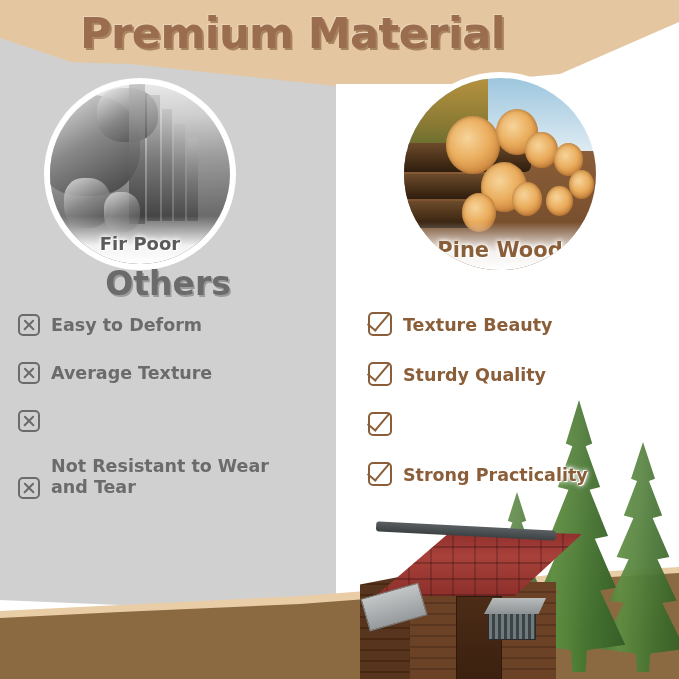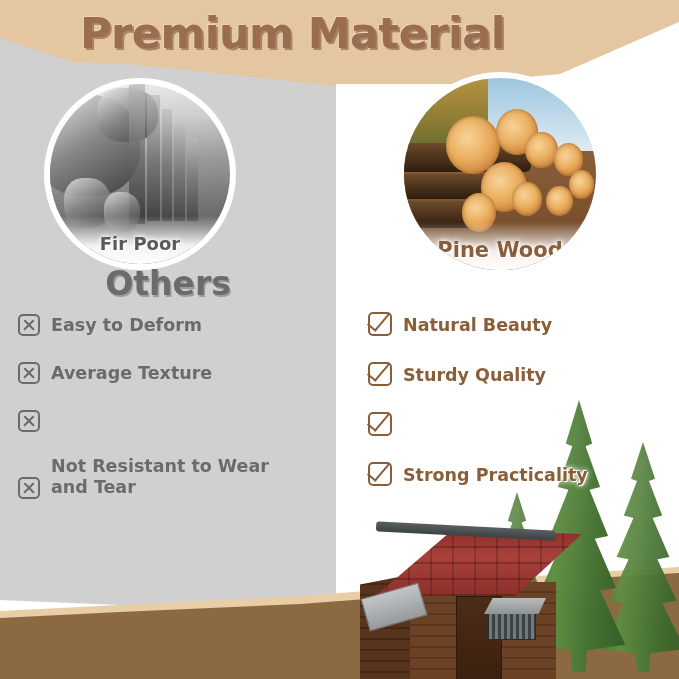--- a/index.html
+++ b/index.html
@@ -329,21 +329,21 @@
     </div>
     <div class="item">
       <span class="box box-x"></span>
       <span class="item-text" style="max-width:236px;">Not Resistant to Wear and Tear</span>
     </div>
   </div>
 
   <div class="list list-right">
     <div class="item">
       <span class="box box-check"></span>
-      <span class="item-text">Natural Beauty</span>
+      <span class="item-text">Texture Beauty</span>
     </div>
     <div class="item">
       <span class="box box-check"></span>
       <span class="item-text">Sturdy Quality</span>
     </div>
     <div class="item">
       <span class="box box-check"></span>
     </div>
     <div class="item">
       <span class="box box-check"></span>

